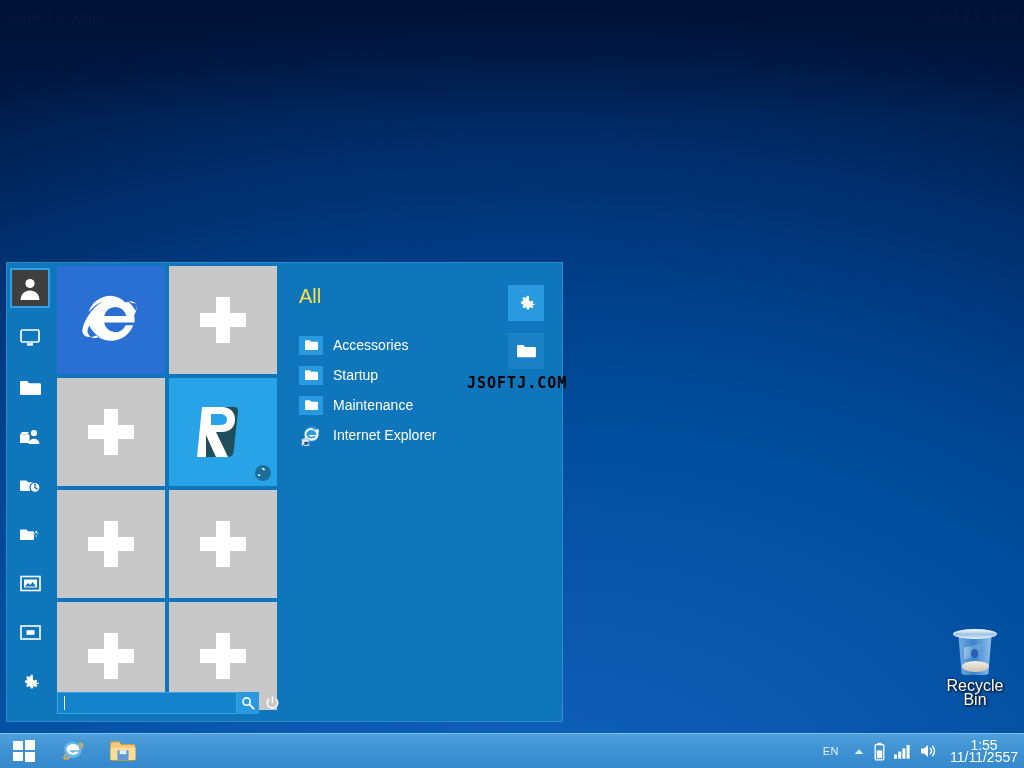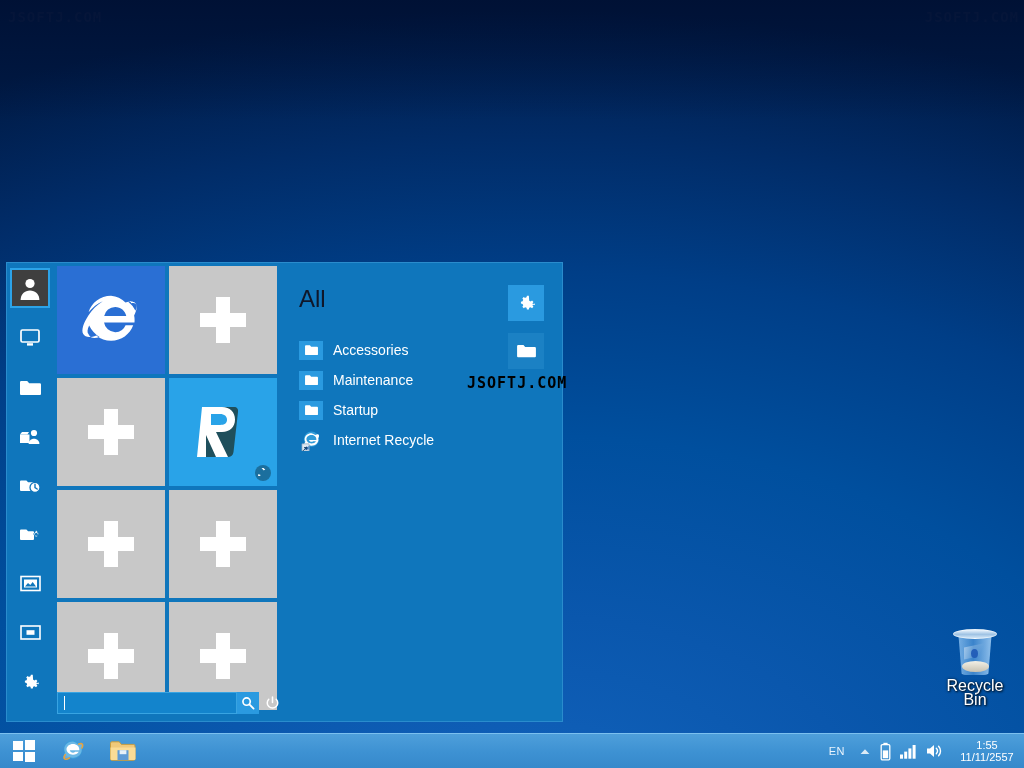--- a/index.html
+++ b/index.html
@@ -146,21 +146,21 @@
   }
   #power-btn{
     width:26px; height:22px; display:flex; align-items:center; justify-content:center;
     color:#fff; flex:0 0 26px;
   }
 
   
   #all-pane{
     flex:1 1 auto; background:#0f76bc; position:relative; padding:22px 0 0 18px;
   }
-  #all-title{ color:#0f172a; font-size:24px; font-weight:400; margin-bottom:22px; }
+  #all-title{ color:#fde047; font-size:20px; font-weight:400; margin-bottom:22px; }
   .app-item{
     display:flex; align-items:center; height:30px; color:#fff; font-size:14px;
   }
   .app-icon{
     width:24px; height:19px; flex:0 0 24px; margin-right:10px;
     display:flex; align-items:center; justify-content:center;
   }
   .folder-tile{ background:#2a9ae0; width:24px; height:19px;
     display:flex; align-items:center; justify-content:center; }
   .app-label{ white-space:nowrap; }
@@ -195,21 +195,21 @@
   .tb-item{
     width:50px; height:34px; display:flex; align-items:center; justify-content:center;
   }
   #tray{
     margin-left:auto; display:flex; align-items:center; height:34px;
     padding-right:6px; color:#fff;
   }
   #tray-lang{ font-size:11px; color:#eaf4fd; margin-right:14px; letter-spacing:.5px; }
   .tray-ico{ margin-right:9px; display:flex; align-items:center; }
   #tray-clock{
-    text-align:center; color:#fff; font-size:11px; line-height:12px;
+    text-align:center; color:#fff; font-size:14px; line-height:12px;
     margin-left:3px; min-width:62px;
   }
 
   svg{ display:block; }
 </style>
 </head>
 <body>
 
 <div id="desktop">
 
@@ -413,47 +413,47 @@
 
 
       <div class="app-item">
         <span class="app-icon">
           <span class="folder-tile">
             <svg width="15" height="12" viewBox="0 0 16 13">
               <path d="M1 2.4A1 1 0 012 1.4h4.3l1.3 1.6h6.4a1 1 0 011 1V11a1 1 0 01-1 1H2a1 1 0 01-1-1z" fill="#fff"></path>
             </svg>
           </span>
         </span>
-        <span class="app-label">Maintenance</span>
+        <span class="app-label">Startup</span>
       </div>
 
       <div class="app-item">
         <span class="app-icon">
           <span class="folder-tile">
             <svg width="15" height="12" viewBox="0 0 16 13">
               <path d="M1 2.4A1 1 0 012 1.4h4.3l1.3 1.6h6.4a1 1 0 011 1V11a1 1 0 01-1 1H2a1 1 0 01-1-1z" fill="#fff"></path>
             </svg>
           </span>
         </span>
-        <span class="app-label">Startup</span>
+        <span class="app-label">Maintenance</span>
       </div>
 
       <div class="app-item">
         <span class="app-icon">
           <svg width="21" height="21" viewBox="0 0 22 22">
             <circle cx="11" cy="9.6" r="8" fill="#2f9bd8"></circle>
             <path d="M11 3.4c-4 0-7.2 2.8-7.2 6.2 0 1 .3 2 .8 2.8-1.3 1.8-1.7 3.4-.9 4.2.8.8 2.5.4 4.3-.8a7.9 7.9 0 003 .6c4 0 7.2-2.8 7.2-6.2 0-.5-.1-1-.2-1.5 1-1.6 1.2-3 .5-3.7-.7-.7-2-.5-3.5.3a7.9 7.9 0 00-4-1.9z" fill="#fff"></path>
             <path d="M11 5.3c-2.9 0-5.3 2-5.3 4.4 0 2.4 2.4 4.4 5.3 4.4 2 0 3.8-1 4.7-2.4h-3a2.4 2.4 0 01-1.7.7c-1.3 0-2.4-.8-2.6-1.9h7.6c0-.3.1-.5.1-.8 0-2.4-2.3-4.4-5.1-4.4z" fill="#2f9bd8"></path>
             <rect x="0" y="13.5" width="9" height="8.5" fill="#fff" opacity=".0"></rect>
             <path d="M1 14.5h7.5v7.5H1z" fill="#dfe9f2" stroke="#8ba4bd" stroke-width=".7"></path>
             <path d="M3.2 20.3l2.6-3.4 1 1.3 1.2-1.6v3.7z" fill="#2f6fb5"></path>
             <path d="M2.4 21.6l3.2-3.2M5.6 18.4h-2M5.6 18.4v2" stroke="#17456f" stroke-width="1" fill="none" stroke-linecap="round"></path>
           </svg>
         </span>
-        <span class="app-label">Internet Recycle</span>
+        <span class="app-label">Internet Explorer</span>
       </div>
 
       <div id="all-actions">
         <div id="settings-btn">
           <span>
             <svg width="22" height="22" viewBox="0 0 24 24">
               <path fill="#fff" d="M12 8.4A3.6 3.6 0 1012 15.6 3.6 3.6 0 0012 8.4zm9.2 4.9l-1.8-.4a7.3 7.3 0 00-.7-1.6l1-1.5-1.5-1.5-1.5 1a7.3 7.3 0 00-1.6-.7L14.7 3h-2.1l-.4 1.8c-.6.15-1.1.37-1.6.67L9.1 4.5 7.6 6l1 1.5c-.3.5-.52 1-.67 1.6L6.1 9.5v2.1l1.83.4c.15.6.37 1.1.67 1.6l-1 1.5 1.5 1.5 1.5-1c.5.3 1 .52 1.6.67l.4 1.83h2.1l.4-1.83c.6-.15 1.1-.37 1.6-.67l1.5 1 1.5-1.5-1-1.5c.3-.5.52-1 .67-1.6l1.83-.4z" transform="translate(0.4,1)"></path>
             </svg>
           </span>
         </div>

